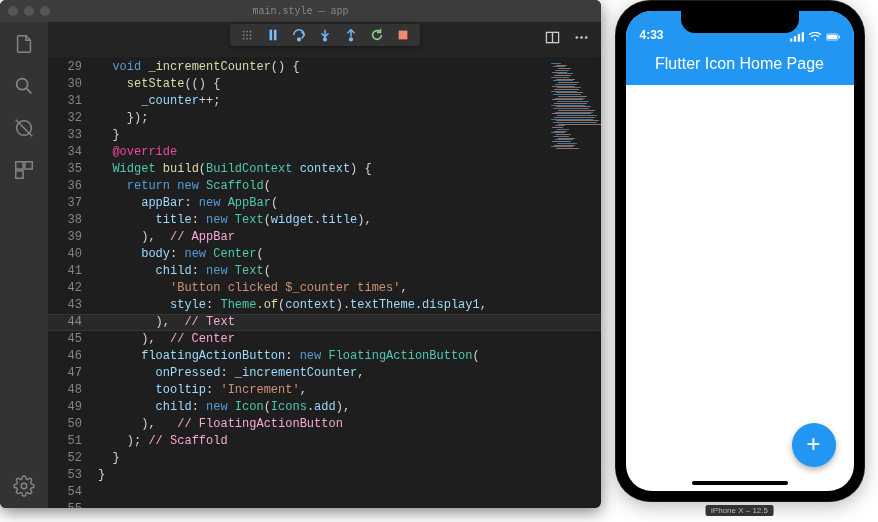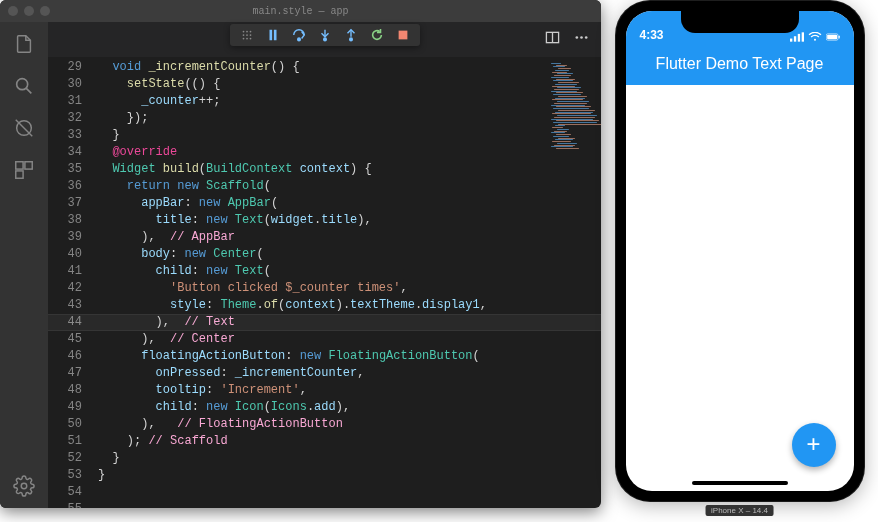--- a/index.html
+++ b/index.html
@@ -533,25 +533,25 @@
             </svg>
           <svg viewBox="0 0 24 12" fill="none">
               <rect x="0.5" y="0.5" width="20" height="11" rx="2.5" stroke="#fff"></rect>
               <rect x="2" y="2" width="17" height="8" rx="1.4" fill="#fff"></rect>
               <rect x="21.5" y="3.5" width="2" height="5" rx="1" fill="#fff"></rect>
             </svg>
         </span>
       </div>
 
       <div class="appbar">
-        <span>Flutter Demo Text Page</span>
+        <span>Flutter Icon Home Page</span>
       </div>
 
 
       <div class="fab">
         <span>+</span>
       </div>
 
       <div class="home-indicator"></div>
     </div>
   </div>
-  <div class="sim-label">iPhone X – 14.4</div>
+  <div class="sim-label">iPhone X – 12.5</div>
 </div>
 
 </body></html>

